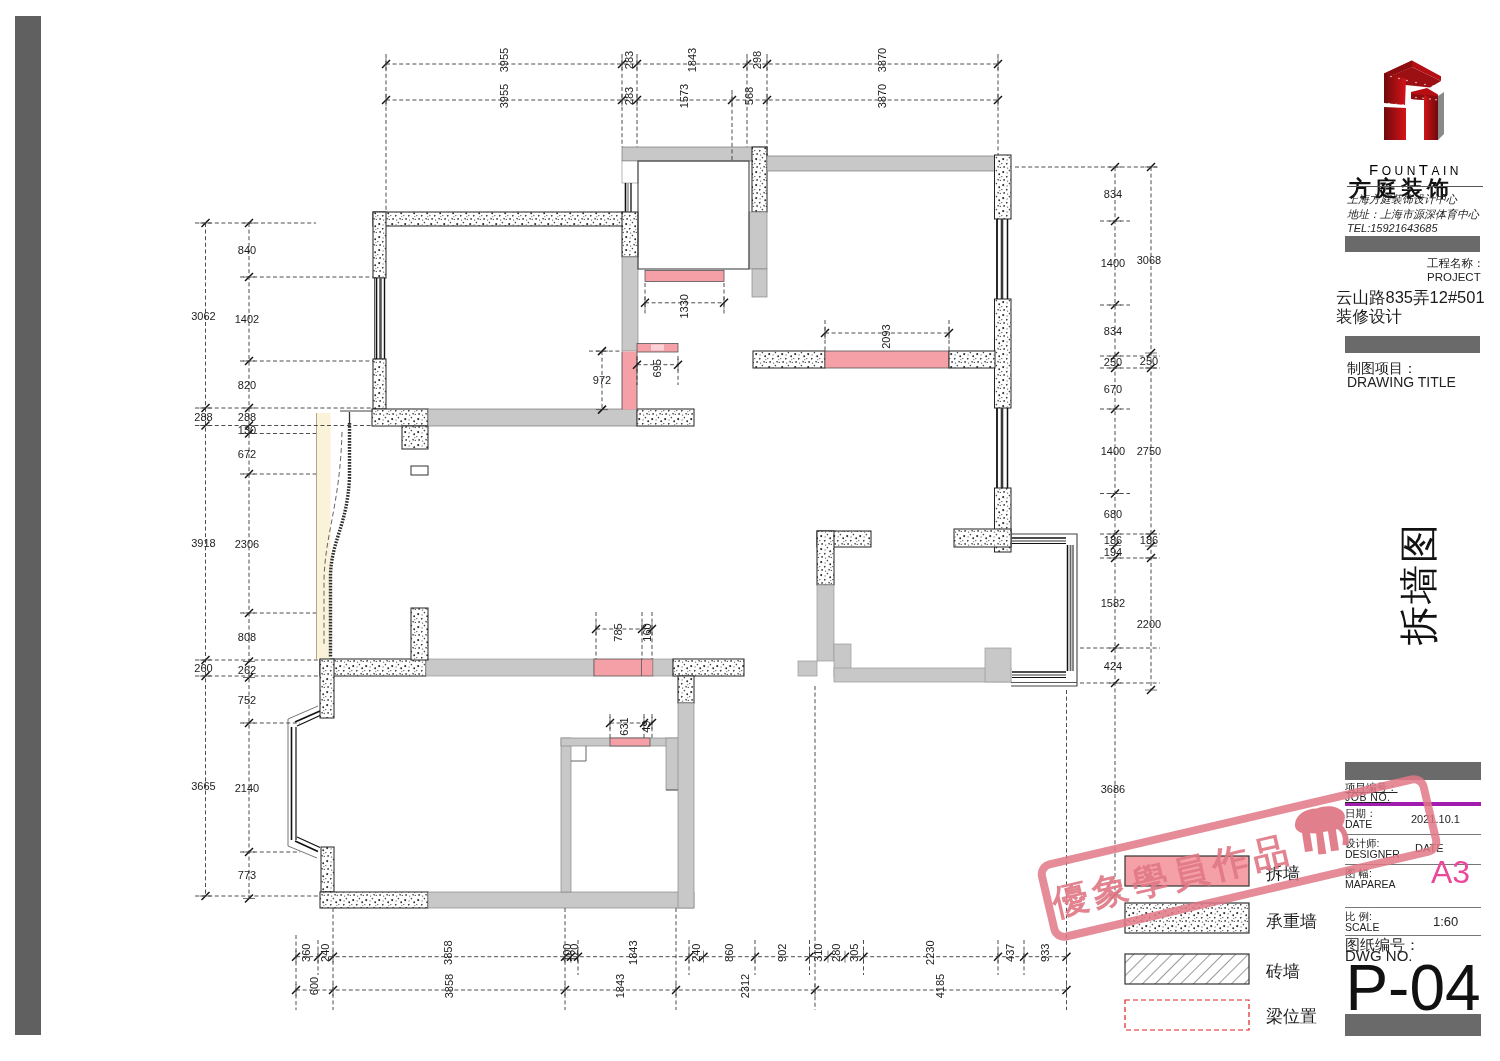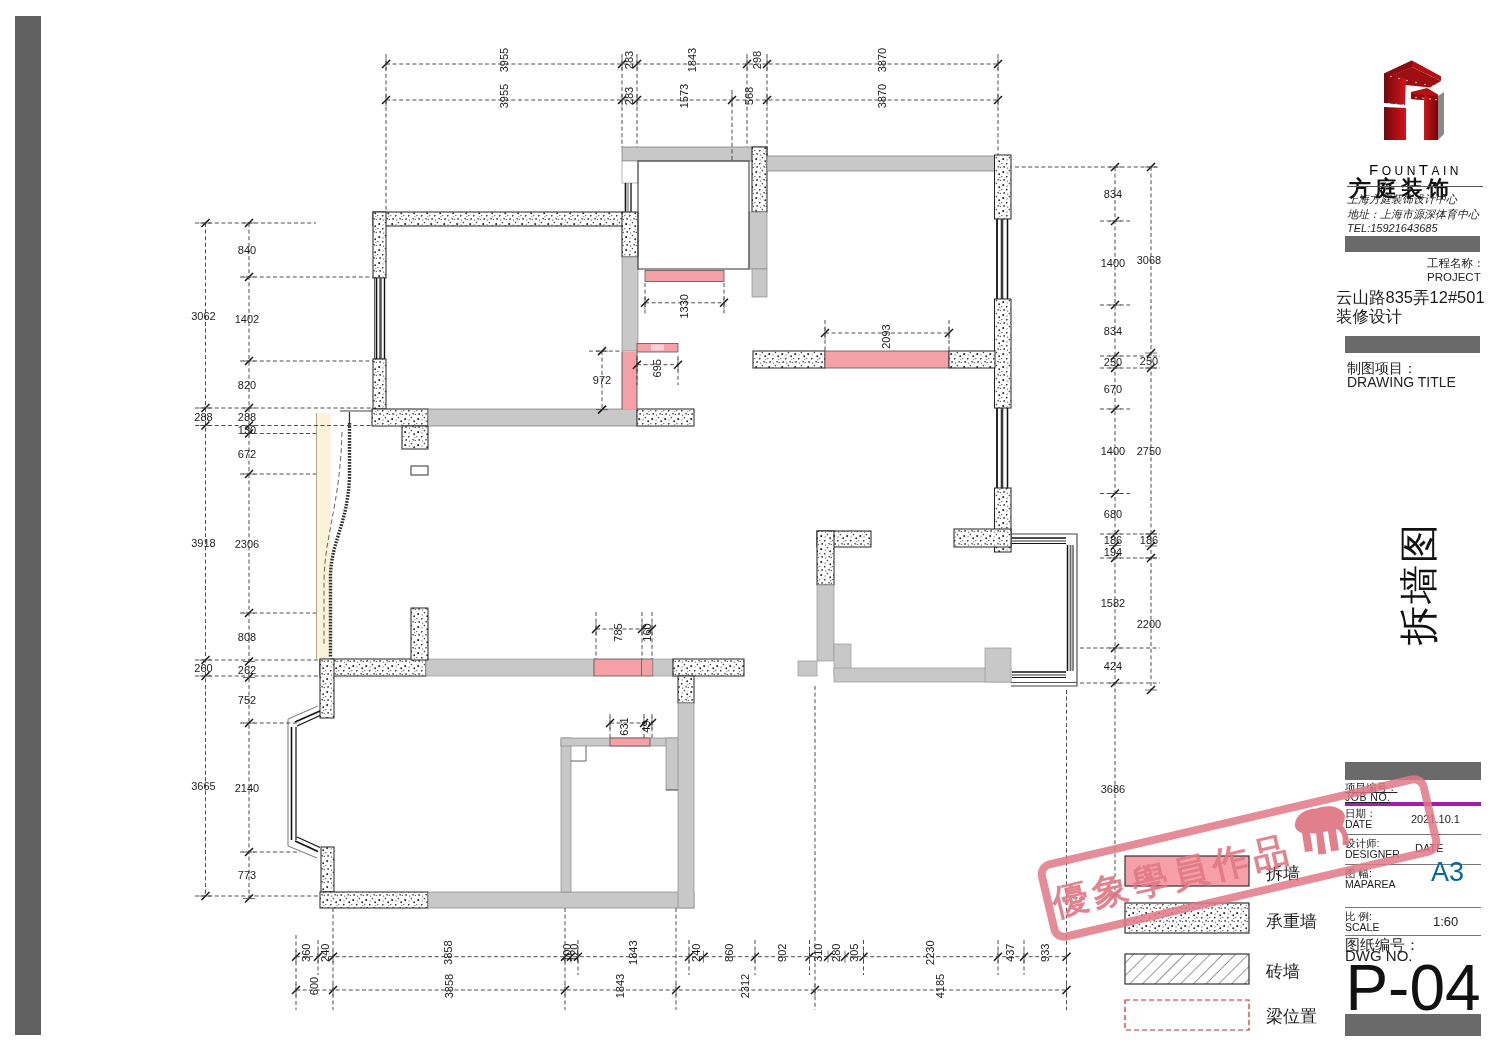--- a/index.html
+++ b/index.html
@@ -775,21 +775,21 @@
 
 <div class="abs" style="left:1359px;top:558px;width:120px;height:44px;">
     <div style="width:120px;white-space:nowrap;text-align:center;font-size:39px;letter-spacing:2px;color:#111;transform:rotate(-90deg);">拆墙图</div>
   </div>
 
 <div class="abs" style="left:1345px;top:762px;width:136px;height:18px;background:#6a6a6a;"></div>
 <div class="abs" style="left:1345px;top:780px;width:136px;">
  <div style="border-bottom:4px solid #a21caf;height:20px;font-size:10.5px;color:#222;line-height:10px;padding-top:2px;text-decoration:underline;">项目编号：<br><span style="letter-spacing:0.5px">JOB NO.</span></div>
  <div style="border-bottom:1px solid #777;height:26px;font-size:10.5px;color:#222;line-height:11px;padding-top:2px;position:relative;">日期：<br>DATE<span style="position:absolute;left:66px;top:8px;font-size:11px;">2021.10.1</span></div>
  <div style="border-bottom:1px solid #777;height:26px;font-size:10.5px;color:#222;line-height:11px;padding-top:3px;position:relative;">设计师:<br>DESIGNER<span style="position:absolute;left:70px;top:8px;font-size:11px;">DATE</span></div>
- <div style="border-bottom:1px solid #777;height:39px;font-size:10.5px;color:#222;line-height:11px;padding-top:3px;position:relative;">图 幅:<br>MAPAREA<span style="position:absolute;left:86px;top:2px;font-size:27px;color:#0369a1;">A3</span></div>
+ <div style="border-bottom:1px solid #777;height:39px;font-size:10.5px;color:#222;line-height:11px;padding-top:3px;position:relative;">图 幅:<br>MAPAREA<span style="position:absolute;left:86px;top:2px;font-size:32px;color:#ec4899;">A3</span></div>
  <div style="border-bottom:1px solid #777;height:24px;font-size:10.5px;color:#222;line-height:11px;padding-top:3px;position:relative;">比 例:<br>SCALE<span style="position:absolute;left:88px;top:8px;font-size:13px;">1:60</span></div>
  <div style="height:22px;font-size:15px;color:#222;line-height:11px;padding-top:3px;">图纸编号：<br>DWG NO.</div>
 </div>
 
 <div class="abs" style="left:1345px;top:951px;width:136px;text-align:center;font-size:64px;color:#111;">P-04</div>
 
 <div class="abs" style="left:1345px;top:1014px;width:136px;height:22px;background:#6a6a6a;"></div>
 
 <div class="abs" style="left:1039px;top:817px;width:384px;height:66px;border:8px solid rgba(224,120,134,0.85);border-radius:14px;transform:rotate(-13.2deg);transform-origin:center;"></div>
 <div class="abs" style="left:1048px;top:837px;width:380px;transform:rotate(-13.2deg);transform-origin:center;font-size:36px;color:rgba(224,120,134,0.92);letter-spacing:5px;font-weight:bold;">優象學員作品</div>

